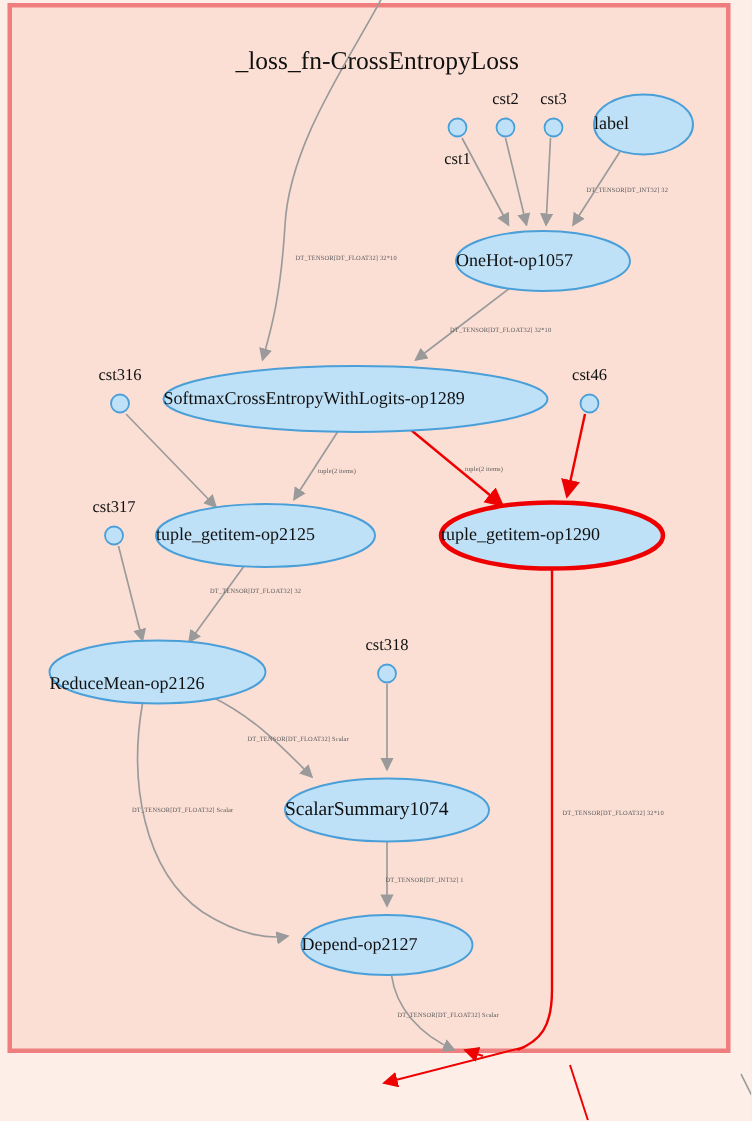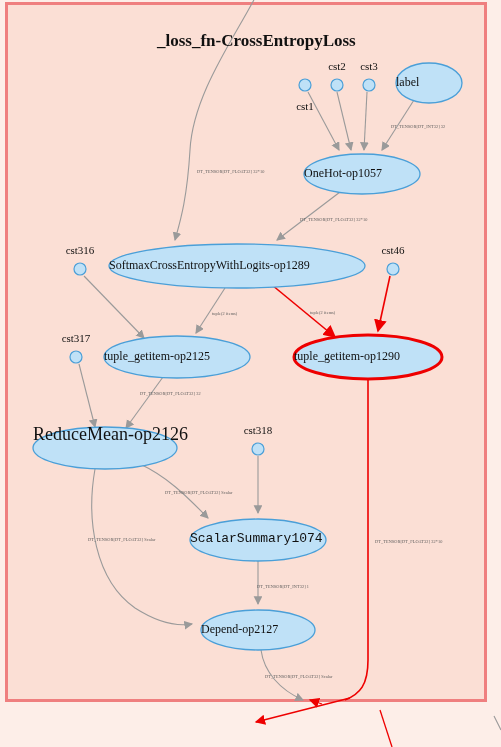--- a/index.html
+++ b/index.html
@@ -18,21 +18,20 @@
     border:3px solid #ef7f7f;
     box-sizing:border-box;
   }
   #svg{position:absolute;left:0;top:0;width:501px;height:747px;}
   .title{
     position:absolute;
     font-family:"Liberation Serif", serif;
     font-size:17px;
     color:#101010;
     white-space:nowrap;
-    font-weight:bold;
   }
   .nodelabel{
     position:absolute;
     font-family:"Liberation Serif", serif;
     color:#101010;
     white-space:nowrap;
     text-align:left;
     pointer-events:none;
   }
   .edgelabel{
@@ -138,22 +137,22 @@
   <div class="csttext" style="left:55px;top:244px;width:50px;">cst316</div>
   <div class="csttext" style="left:368px;top:244px;width:50px;">cst46</div>
   <div class="csttext" style="left:51px;top:332px;width:50px;">cst317</div>
   <div class="csttext" style="left:233px;top:424px;width:50px;">cst318</div>
 
   <div class="nodelabel" style="left:396px;top:75px;width:66px;font-size:12px;">label</div>
   <div class="nodelabel" style="left:304px;top:166px;width:93px;font-size:12px;">OneHot-op1057</div>
   <div class="nodelabel" style="left:109px;top:258px;width:256px;font-size:12px;">SoftmaxCrossEntropyWithLogits-op1289</div>
   <div class="nodelabel" style="left:104px;top:349px;width:146px;font-size:12px;">tuple_getitem-op2125</div>
   <div class="nodelabel" style="left:294px;top:349px;width:148px;font-size:12px;">tuple_getitem-op1290</div>
-  <div class="nodelabel" style="left:33px;top:424px;width:144px;font-size:18px;">ReduceMean-op2126</div>
-  <div class="nodelabel" style="left:190px;top:531px;width:151px;font-size:13px;font-family:Liberation Mono, monospace;">ScalarSummary1074</div>
+  <div class="nodelabel" style="left:33px;top:448px;width:144px;font-size:12px;">ReduceMean-op2126</div>
+  <div class="nodelabel" style="left:190px;top:531px;width:151px;font-size:13px;">ScalarSummary1074</div>
   <div class="nodelabel" style="left:201px;top:622px;width:114px;font-size:12px;">Depend-op2127</div>
 
   <div class="edgelabel" style="left:197px;top:169px;">DT_TENSOR[DT_FLOAT32] 32*10</div>
   <div class="edgelabel" style="left:391px;top:124px;">DT_TENSOR[DT_INT32] 32</div>
   <div class="edgelabel" style="left:300px;top:217px;">DT_TENSOR[DT_FLOAT32] 32*10</div>
   <div class="edgelabel" style="left:212px;top:311px;">tuple(2 items)</div>
   <div class="edgelabel" style="left:310px;top:310px;">tuple(2 items)</div>
   <div class="edgelabel" style="left:140px;top:391px;">DT_TENSOR[DT_FLOAT32] 32</div>
   <div class="edgelabel" style="left:165px;top:490px;">DT_TENSOR[DT_FLOAT32] Scalar</div>
   <div class="edgelabel" style="left:88px;top:537px;">DT_TENSOR[DT_FLOAT32] Scalar</div>

